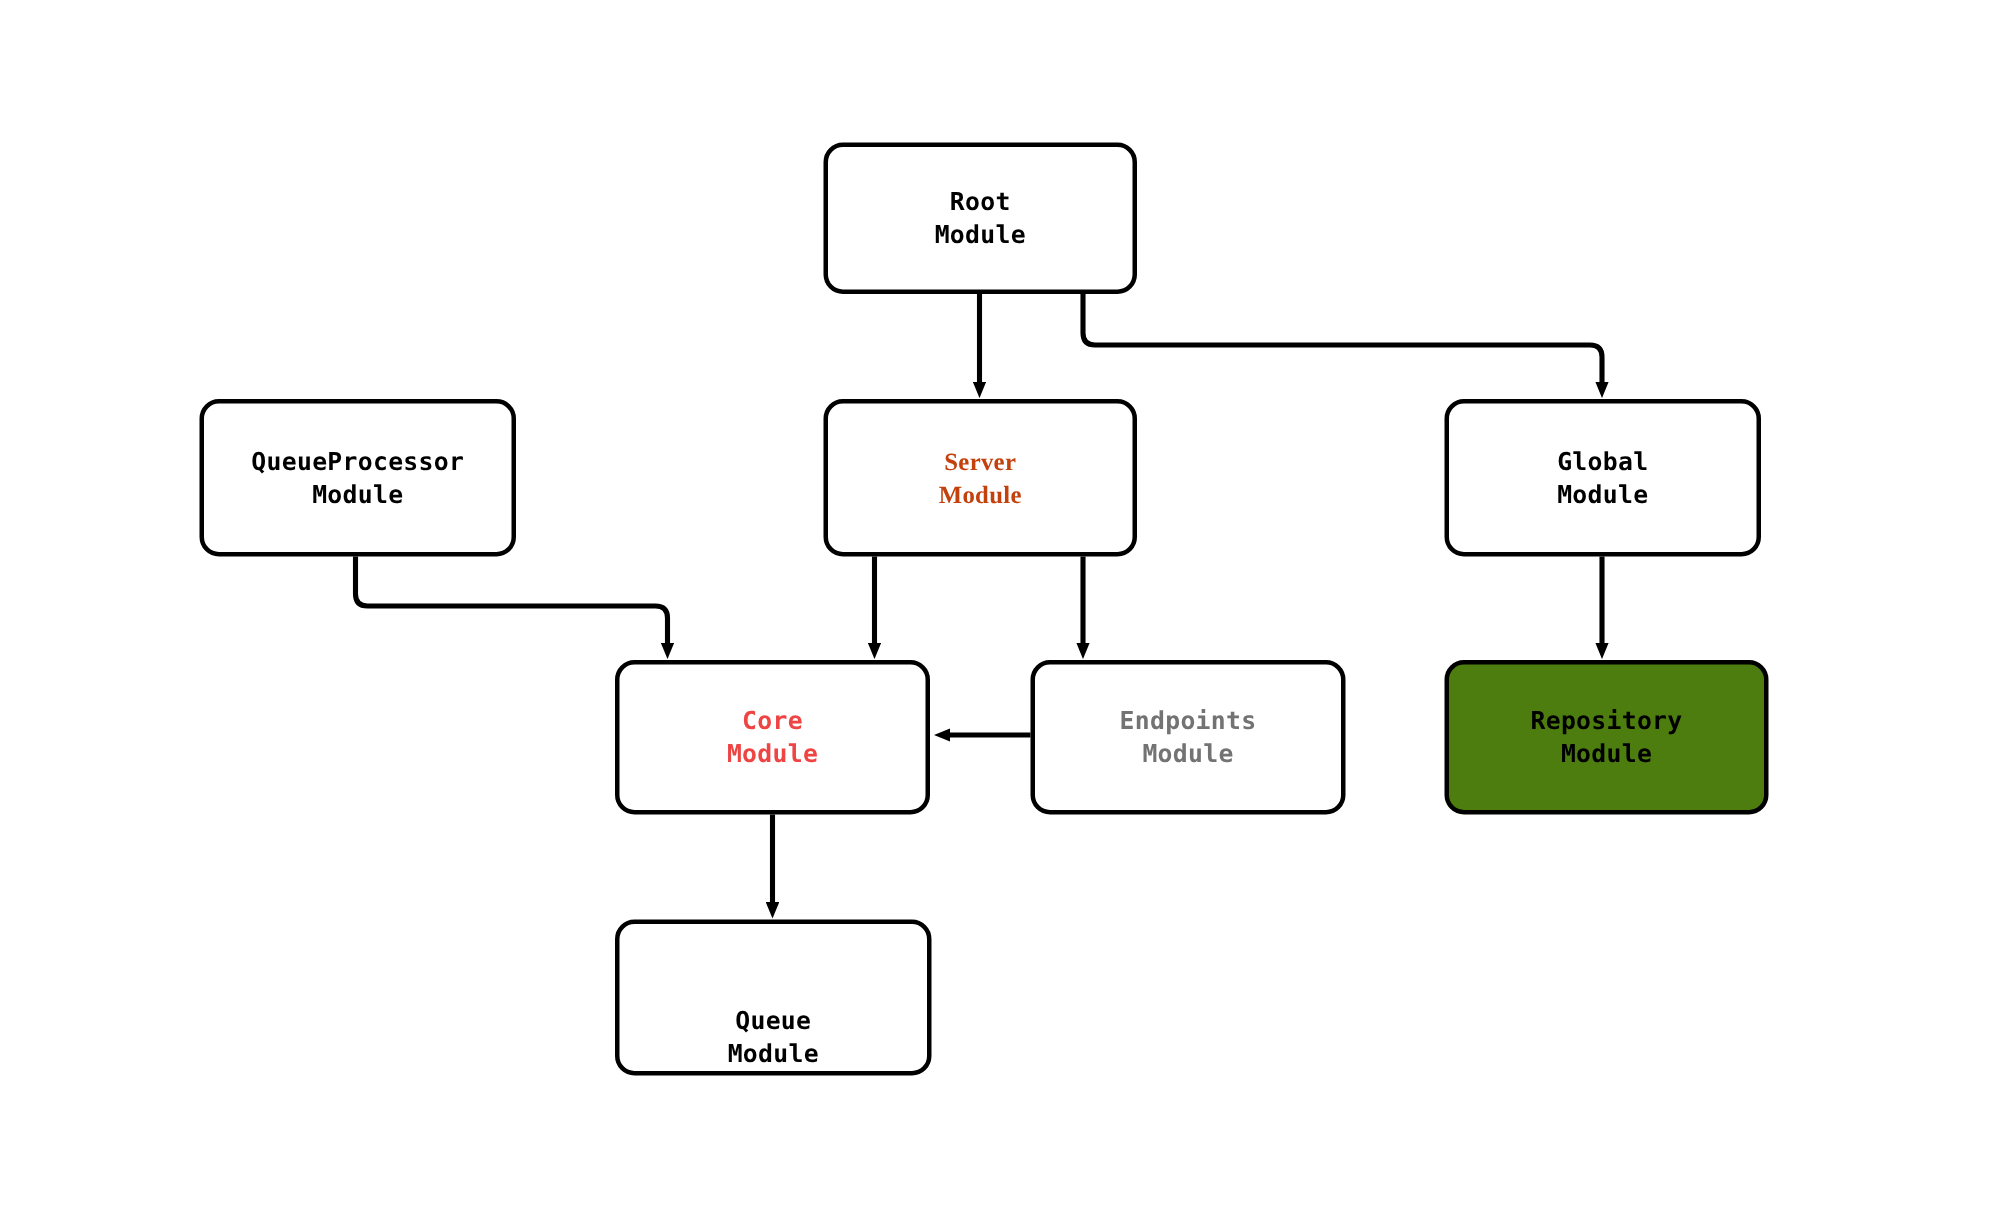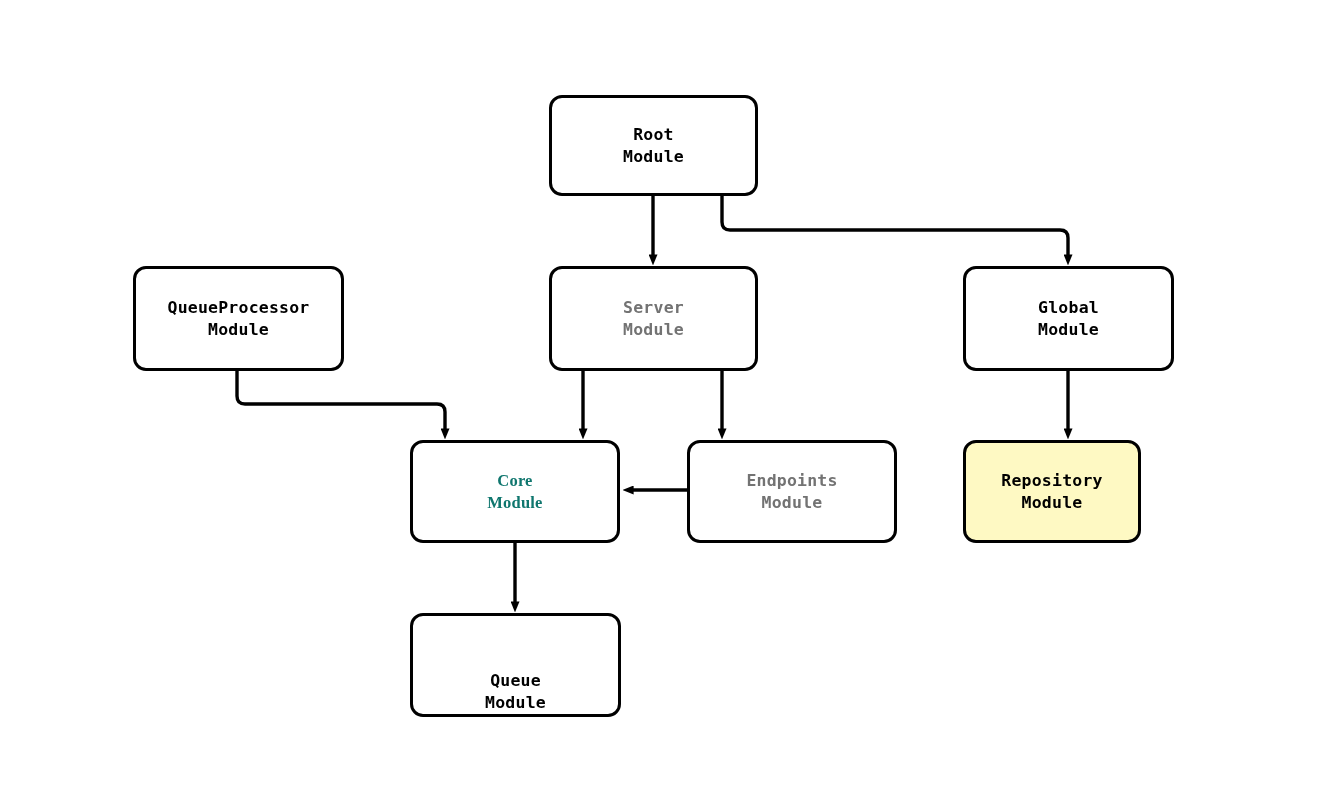--- a/index.html
+++ b/index.html
@@ -72,36 +72,36 @@
   <div id="nodes">
       <div class="node" style="left: 549px; top: 95px; width: 209px; height: 101px; border-color: rgb(0, 0, 0); background: rgb(255, 255, 255);">
         <div class="node-label" style="color: rgb(0, 0, 0); text-align: center;">Root
 Module</div>
       </div>
       <div class="node" style="left: 133px; top: 266px; width: 211px; height: 105px; border-color: rgb(0, 0, 0); background: rgb(255, 255, 255);">
         <div class="node-label" style="color: rgb(0, 0, 0);">QueueProcessor
 Module</div>
       </div>
       <div class="node" style="left: 549px; top: 266px; width: 209px; height: 105px; border-color: rgb(0, 0, 0); background: rgb(255, 255, 255);">
-        <div class="node-label" style="color: #737373;">Server
+        <div class="node-label" style="color: #c2410c; font-family: Liberation Serif, serif;">Server
 Module</div>
       </div>
       <div class="node" style="left: 963px; top: 266px; width: 211px; height: 105px; border-color: rgb(0, 0, 0); background: rgb(255, 255, 255);">
         <div class="node-label" style="color: rgb(0, 0, 0);">Global
 Module</div>
       </div>
       <div class="node" style="left: 410px; top: 440px; width: 210px; height: 103px; border-color: rgb(0, 0, 0); background: rgb(255, 255, 255);">
-        <div class="node-label" style="color: #0f766e; font-family: Liberation Serif, serif;">Core
+        <div class="node-label" style="color: #ef4444;">Core
 Module</div>
       </div>
       <div class="node" style="left: 687px; top: 440px; width: 210px; height: 103px; border-color: rgb(0, 0, 0); background: rgb(255, 255, 255);">
         <div class="node-label" style="color: #737373;">Endpoints
 Module</div>
       </div>
-      <div class="node" style="left: 963px; top: 440px; width: 178px; height: 103px; border-color: rgb(0, 0, 0); background: #fef9c3;">
+      <div class="node" style="left: 963px; top: 440px; width: 216px; height: 103px; border-color: rgb(0, 0, 0); background: #4d7c0f;">
         <div class="node-label" style="color: rgb(0, 0, 0);">Repository
 Module</div>
       </div>
       <div class="node" style="left: 410px; top: 613px; width: 211px; height: 104px; border-color: rgb(0, 0, 0); background: rgb(255, 255, 255); align-items: flex-end;">
         <div class="node-label" style="color: rgb(0, 0, 0);">Queue
 Module</div>
       </div>
     </div>
 
 </div>

